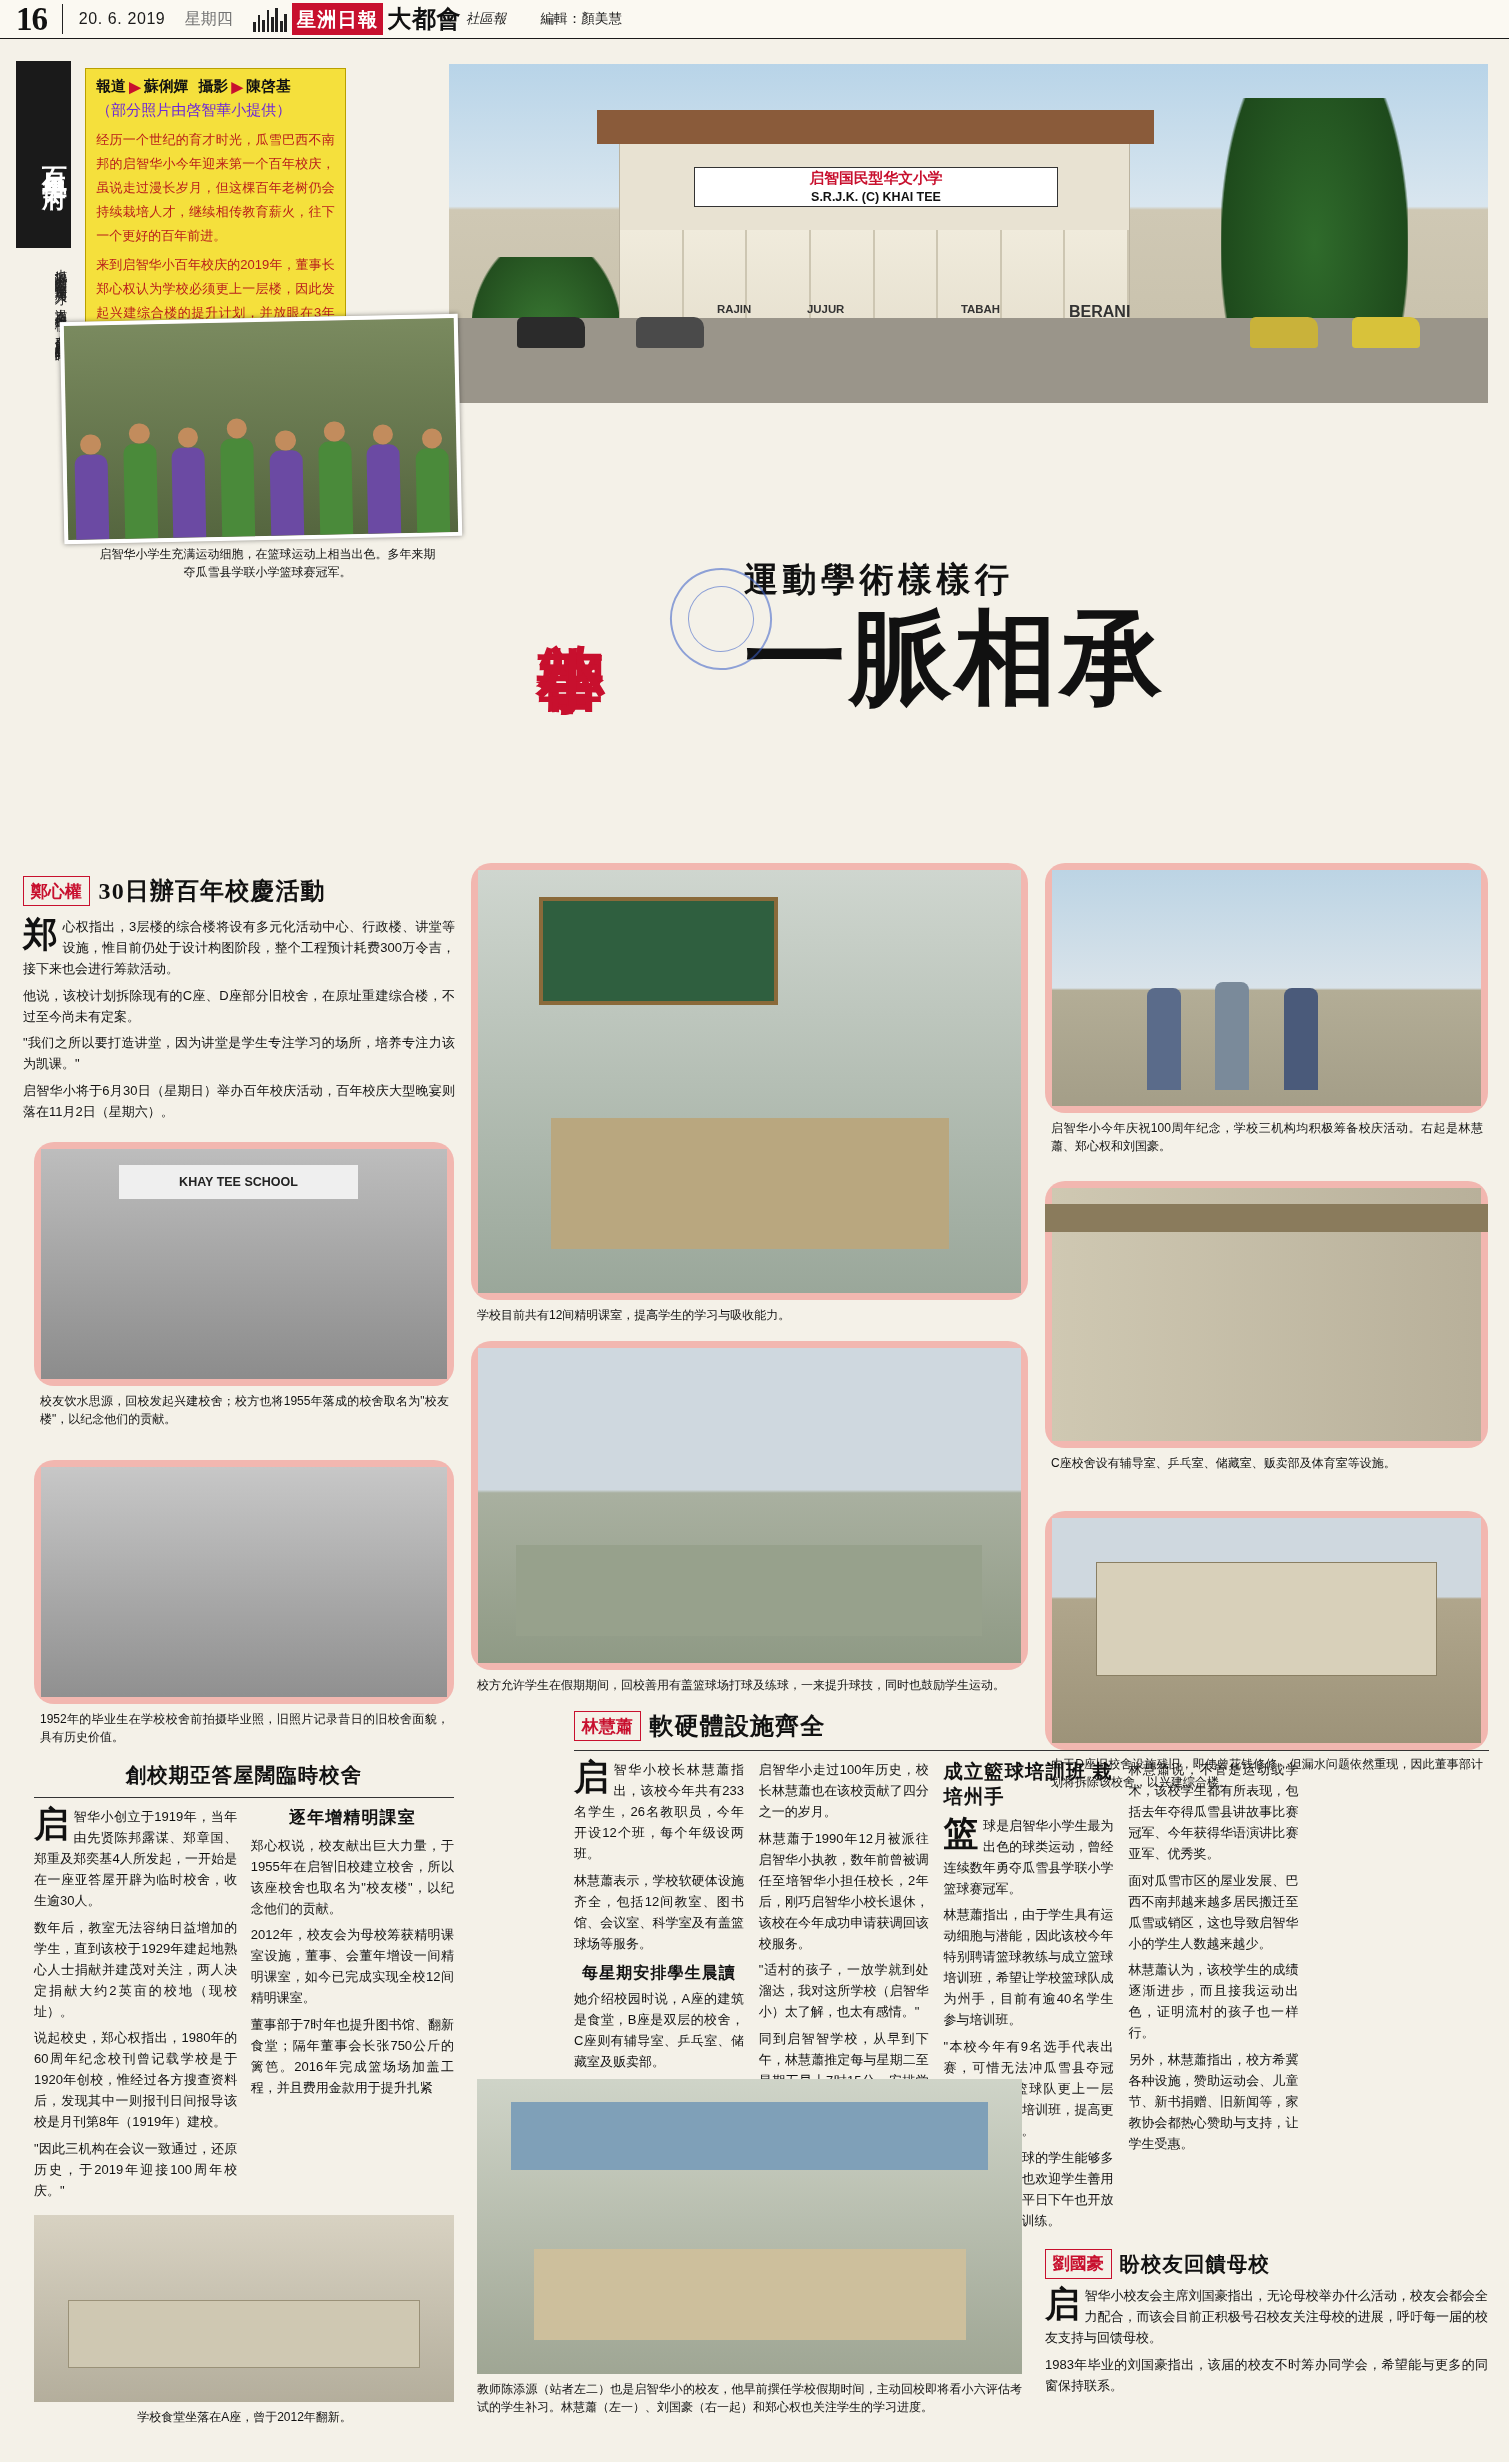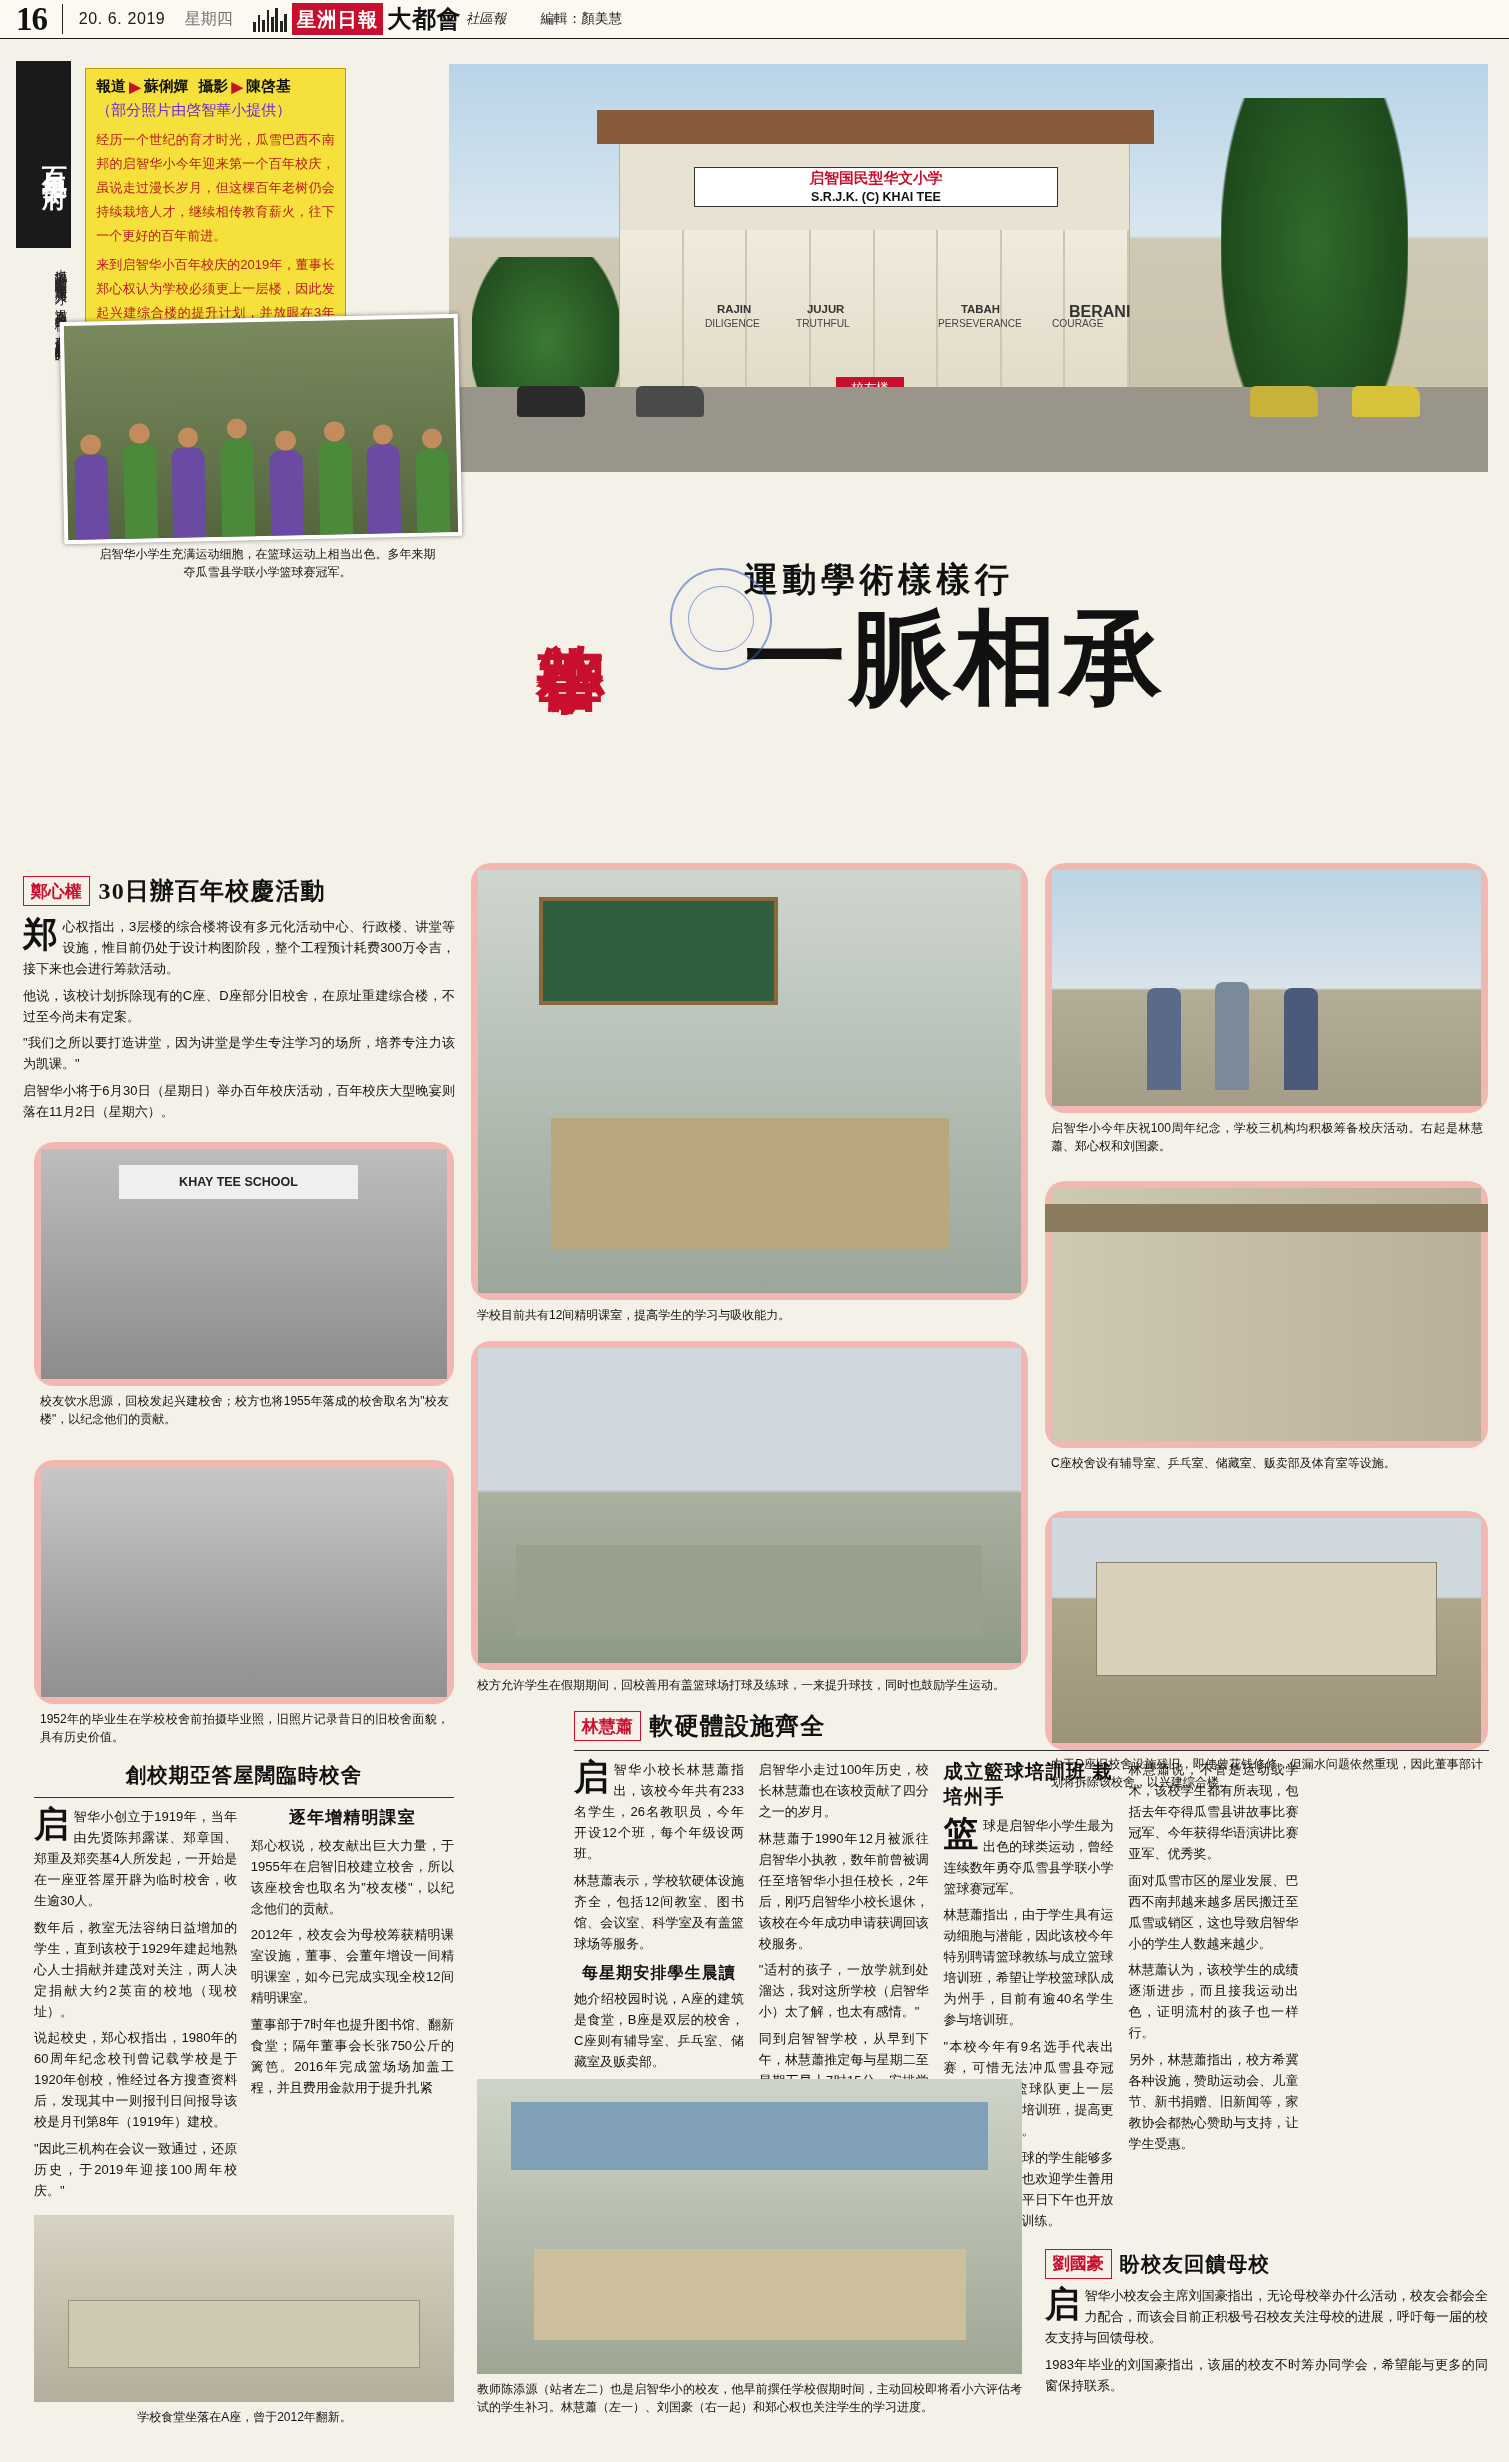--- a/index.html
+++ b/index.html
@@ -165,21 +165,21 @@
   .photo .sky { position:absolute; inset:0; }
   .cap {
     position: absolute;
     font-size: 12px;
     line-height: 18px;
     color: #111;
     text-align: justify;
   }
   
   #school-photo {
-    left: 449px; top: 64px; width: 1039px; height: 408px; text-decoration: underline;
+    left: 449px; top: 64px; width: 1039px; height: 339px; text-decoration: underline;
   }
   #school-photo .sky { background: linear-gradient(#b8d4e8 0%, #d9e6ef 42%, #cfc8b4 43%, #c6bfa9 100%); }
   .bldg {
     position:absolute; left:170px; top:68px; width:511px; height:295px;
     background:#e8e2d2; border:1.1px solid #bbb3a0;
   }
   .bldg .roof { position:absolute; left:-23px; top:-23px; width:557px; height:34px; background:#8a5b3a; }
   .bldg .sign { position:absolute; left:74px; top:34px; width:364px; height:40px; background:#fff; border:1.1px solid #333;
     font-size:14.8px; text-align:center; line-height:19.3px; color:#c8102e; font-weight:bold; padding-top:1.1px;}
   .bldg .cols { position:absolute; left:0; top:97px; width:100%; height:199px; display:flex; }

